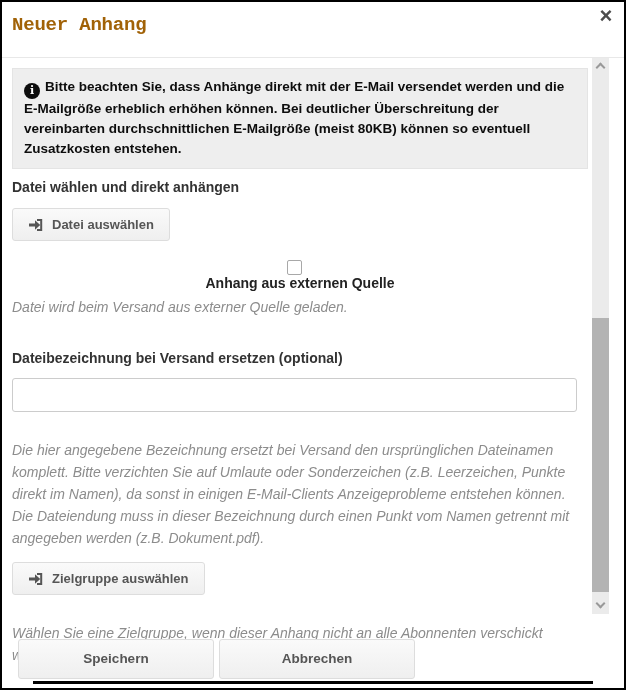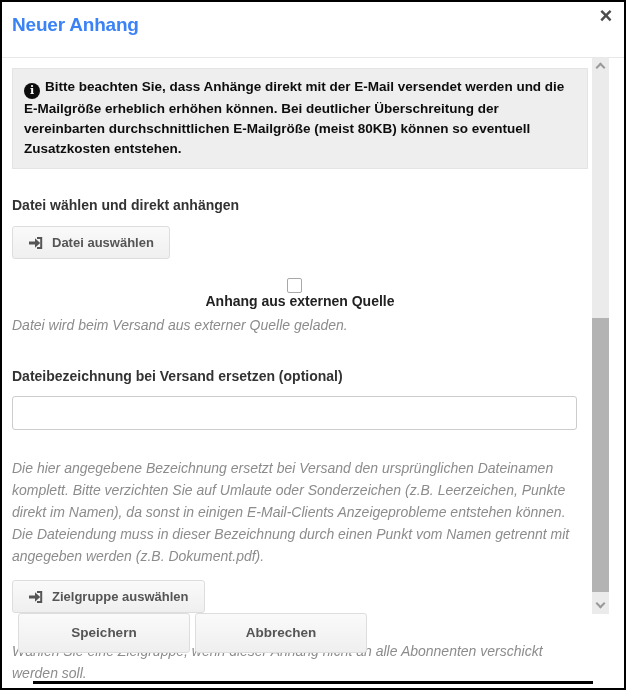--- a/index.html
+++ b/index.html
@@ -10,22 +10,23 @@
     position:relative;
     width:626px; height:690px;
     background:#fff;
     border:2px solid #000;
     overflow:hidden;
   }
 
   
   .modal-title {
     position:absolute; left:10px; top:12px;
-    font-size:19px; font-weight:700; color:#3b82f6;
+    font-size:19px; font-weight:700; color:#a16207;
     letter-spacing:-0.2px;
+    font-family:Liberation Mono, monospace;
   }
   .close-btn {
     position:absolute; right:7px; top:2px;
     font-size:22px; font-weight:700; color:#4d4d4d;
     width:22px; height:24px; text-align:center; line-height:24px;
     cursor:pointer;
   }
   .header-divider {
     position:absolute; left:0; right:0; top:55px;
     height:1px; background:#e8e8e8;
@@ -45,21 +46,21 @@
   }
   .info-icon {
     display:inline-block; width:16px; height:16px;
     background:#0d0d0d; border-radius:50%;
     color:#fff; font-size:11px; line-height:16px; text-align:center;
     font-family:"DejaVu Serif", serif; font-weight:700;
     vertical-align:-3px; margin-right:5px;
   }
   .section-heading {
     font-size:14px; font-weight:700; color:#333;
-    margin-top:28px;
+    margin-top:10px;
   }
   .btn {
     display:inline-flex; align-items:center;
     background:linear-gradient(#fafafa,#efefef);
     border:1px solid #ddd; border-radius:3px;
     color:#555; font-size:13px; font-weight:700;
     padding:0 15px; height:33px; margin-top:13px;
     cursor:pointer; font-family:"Liberation Sans", sans-serif;
   }
   .btn svg { margin-right:8px; }
@@ -112,26 +113,27 @@
     background:#b3b3b3;
     cursor:pointer;
   }
 
   
   .modal-footer {
     position:absolute; left:16px; top:611px;
     display:flex; gap:5px;
   }
   .footer-btn {
-    width:172px; height:40px;
+    width:196px; height:40px;
     background:linear-gradient(#fafafa,#efefef);
     border:1px solid #ddd; border-radius:3px;
     color:#555; font-size:13.5px; font-weight:700;
     text-align:center; line-height:38px; cursor:pointer;
     font-family:"Liberation Sans", sans-serif;
+    margin-top:26px;
   }
 
   
   .backdrop-edge {
     position:absolute; left:31px; top:679px;
     width:560px; height:3px; background:#000;
   }
 </style>
 </head>
 <body>

